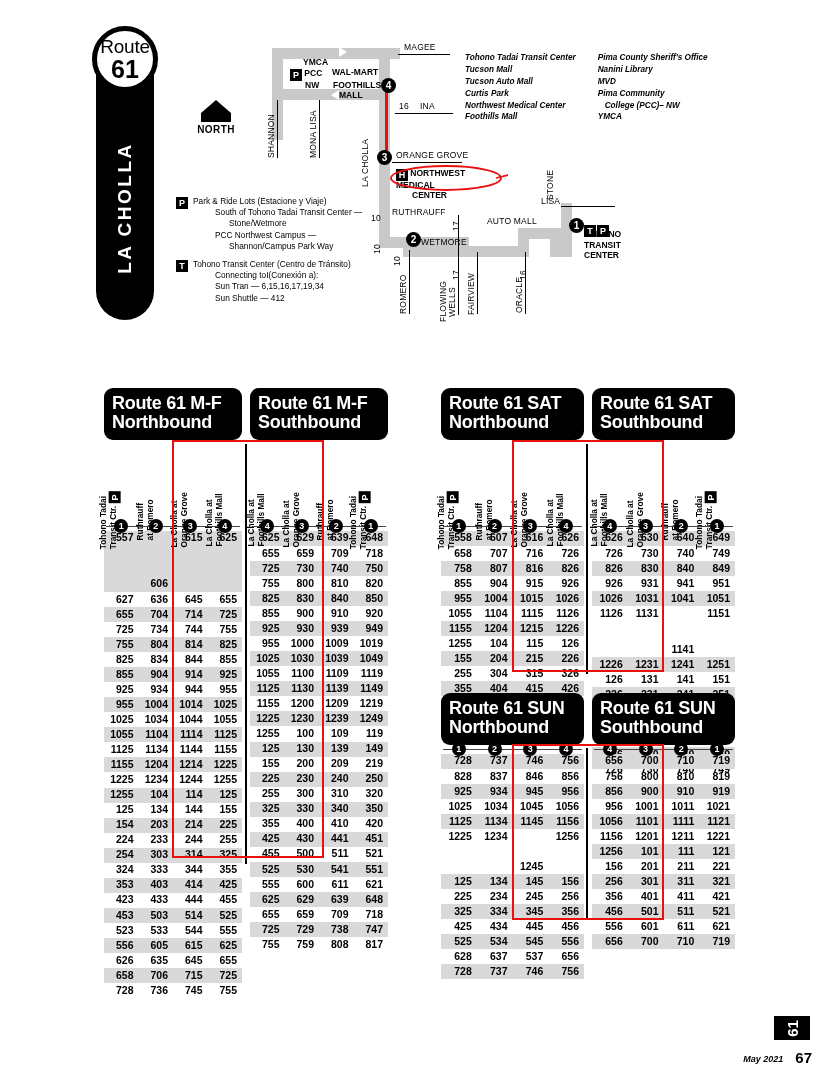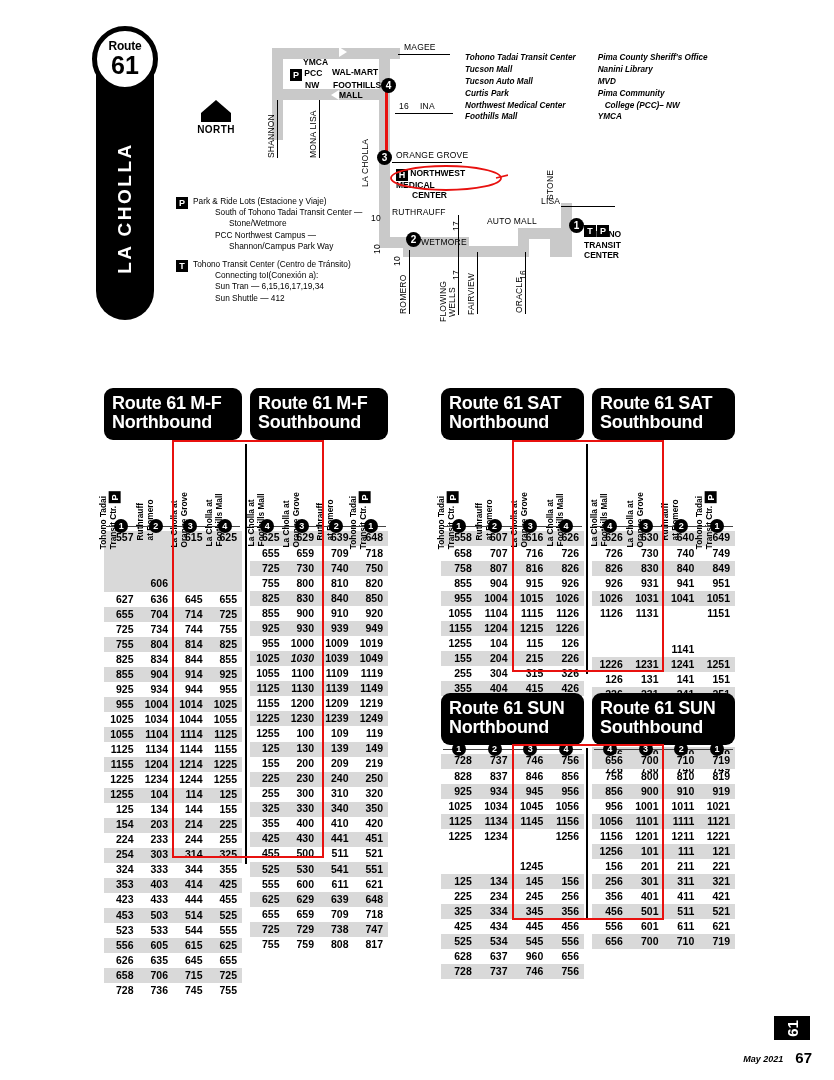--- a/index.html
+++ b/index.html
@@ -20,21 +20,21 @@
   #route-banner {
     position:absolute; left:96px; top:28px; width:58px; height:292px;
     background:#000; border-radius:29px;
   }
   #route-circle {
     position:absolute; left:92px; top:26px; width:66px; height:66px;
     background:#fff; border:5px solid #000; border-radius:50%;
     display:flex; flex-direction:column; align-items:center; justify-content:center;
     line-height:1;
   }
-  #route-circle .rw { font-size:12px; font-weight:bold; letter-spacing:-0.2px;}
+  #route-circle .rw { font-size:19px; font-weight:normal; letter-spacing:-0.2px;}
   #route-circle .rn { font-size:25px; font-weight:bold; margin-top:1px;}
   #banner-text {
     position:absolute; left:96px; top:100px; width:58px; height:215px;
     display:flex; align-items:center; justify-content:center;
   }
   #banner-text span {
     transform: rotate(-90deg);
     color:#fff; font-weight:bold; font-size:19px; letter-spacing:2.5px;
     white-space:nowrap;
   }
@@ -568,21 +568,21 @@
           <div class="cell" style="width: 34.5px;">949</div>
         </div>
         <div class="trow">
           <div class="cell" style="width: 34.5px;">955</div>
           <div class="cell" style="width: 34.5px;">1000</div>
           <div class="cell" style="width: 34.5px;">1009</div>
           <div class="cell" style="width: 34.5px;">1019</div>
         </div>
         <div class="trow alt">
           <div class="cell" style="width: 34.5px;">1025</div>
-          <div class="cell" style="width: 34.5px; font-style: italic;">1030</div>
+          <div class="cell" style="width: 34.5px;">1030</div>
           <div class="cell" style="width: 34.5px;">1039</div>
           <div class="cell" style="width: 34.5px;">1049</div>
         </div>
         <div class="trow">
           <div class="cell" style="width: 34.5px;">1055</div>
           <div class="cell" style="width: 34.5px;">1100</div>
           <div class="cell" style="width: 34.5px;">1109</div>
           <div class="cell" style="width: 34.5px;">1119</div>
         </div>
         <div class="trow alt">
@@ -1026,21 +1026,21 @@
         </div>
         <div class="trow alt">
           <div class="cell" style="width: 35.75px;">525</div>
           <div class="cell" style="width: 35.75px;">534</div>
           <div class="cell" style="width: 35.75px;">545</div>
           <div class="cell" style="width: 35.75px;">556</div>
         </div>
         <div class="trow">
           <div class="cell" style="width: 35.75px;">628</div>
           <div class="cell" style="width: 35.75px;">637</div>
-          <div class="cell" style="width: 35.75px;">960</div>
+          <div class="cell" style="width: 35.75px;">537</div>
           <div class="cell" style="width: 35.75px;">656</div>
         </div>
         <div class="trow alt">
           <div class="cell" style="width: 35.75px;">728</div>
           <div class="cell" style="width: 35.75px;">737</div>
           <div class="cell" style="width: 35.75px;">746</div>
           <div class="cell" style="width: 35.75px;">756</div>
         </div>
       </div>
     </div>

